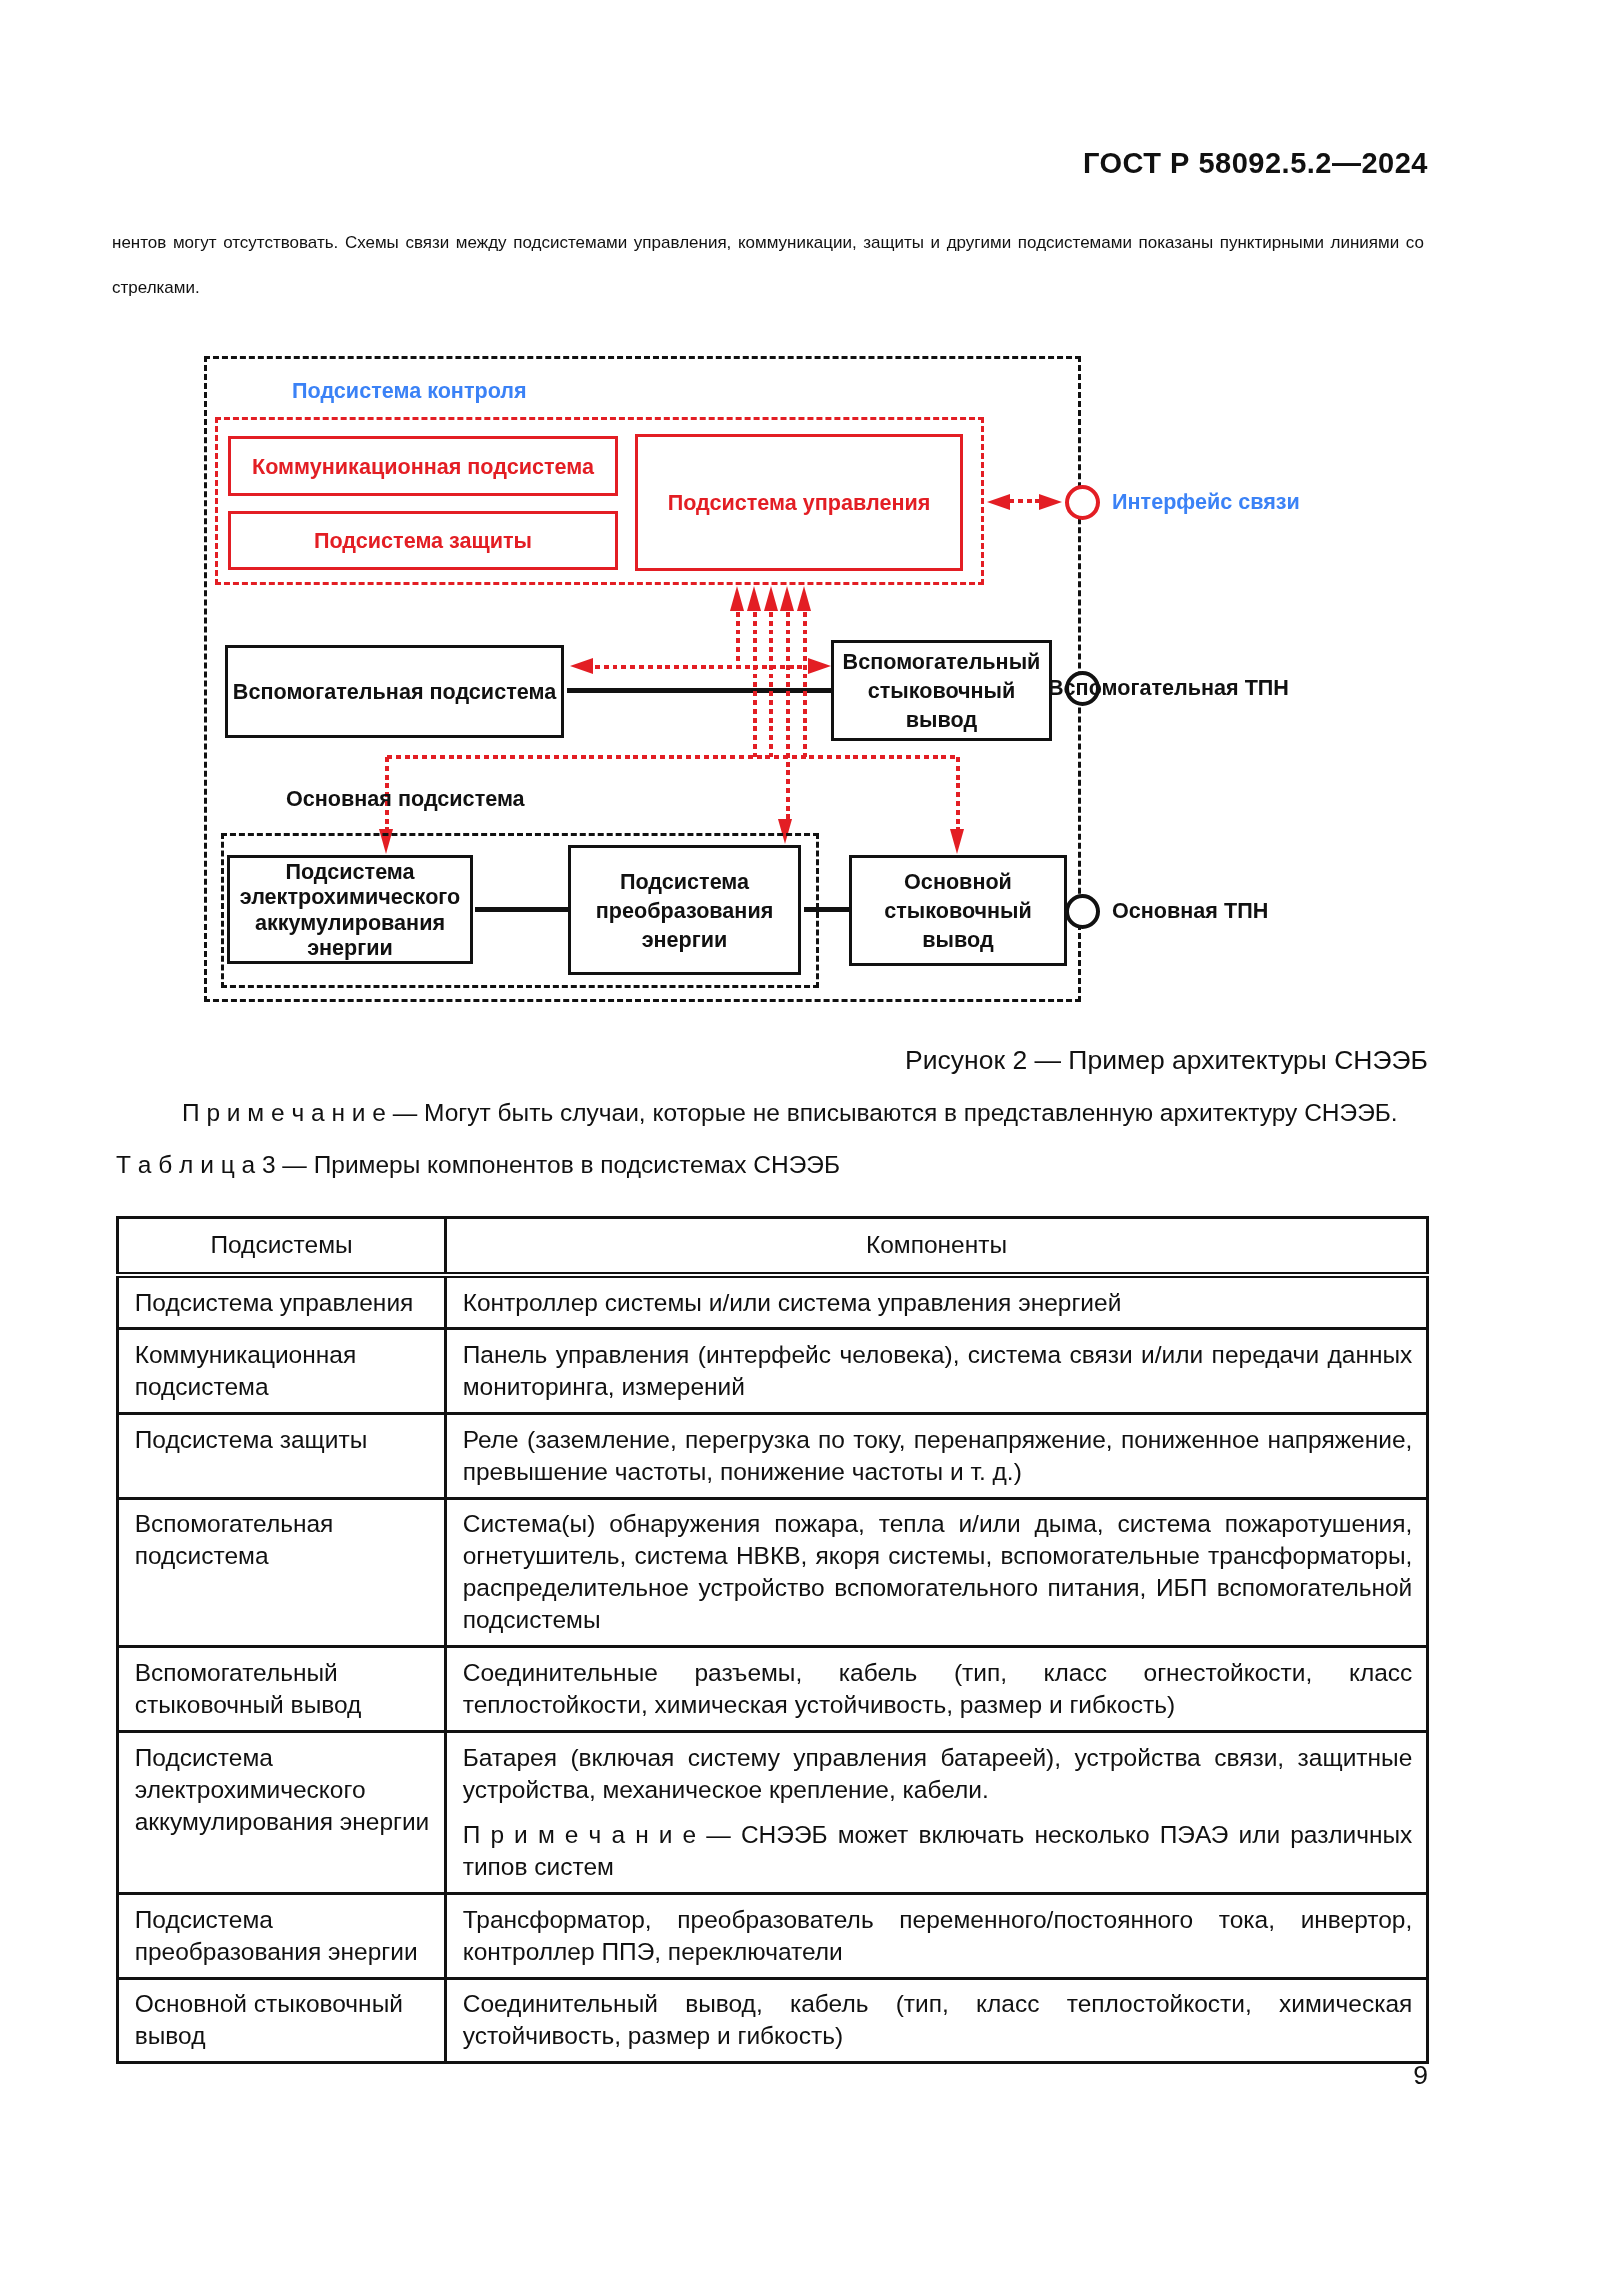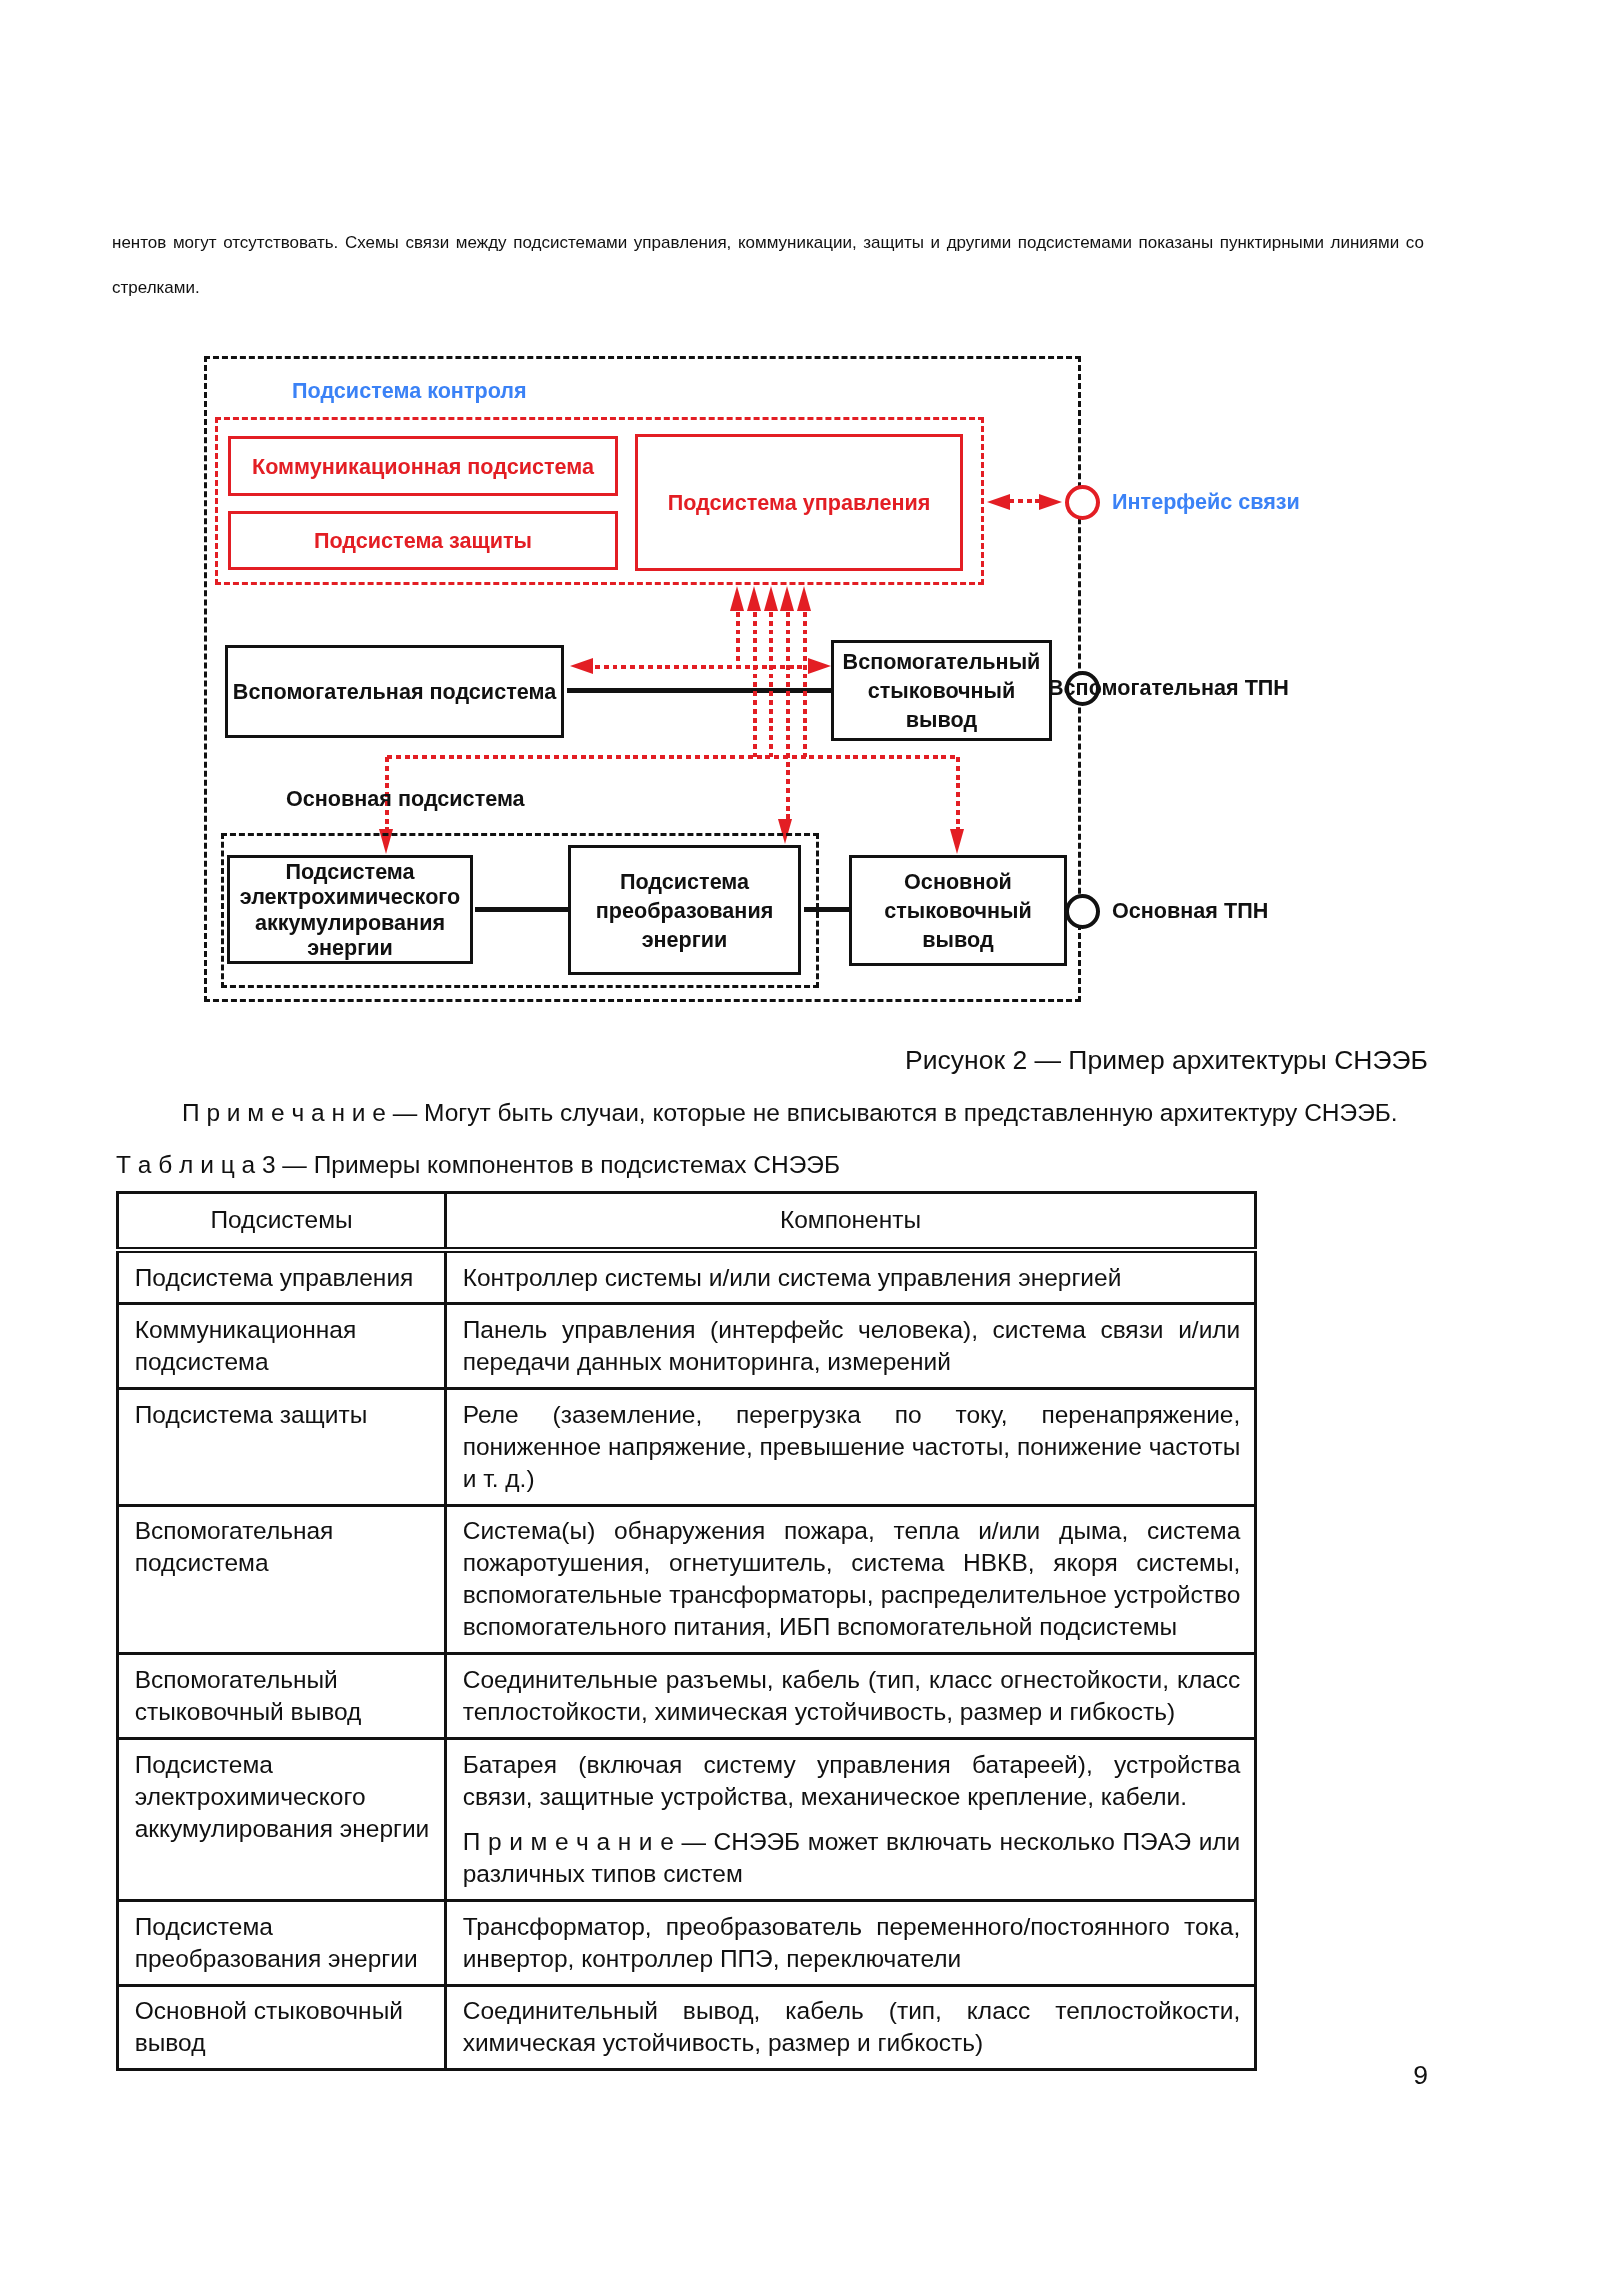--- a/index.html
+++ b/index.html
@@ -30,37 +30,38 @@
   .c-blk{border:4.9px solid #111;}
   .solid-h{background:#111;}
   .rdot-h{height:3.9px;background-image:repeating-linear-gradient(90deg,#e31e24 0 4.9px,transparent 4.9px 8.8px);}
   .rdot-v{width:3.9px;background-image:repeating-linear-gradient(180deg,#e31e24 0 4.9px,transparent 4.9px 8.8px);}
   .tri{width:0;height:0;}
   .tri-left {border-top:8.8px solid transparent;border-bottom:8.8px solid transparent;border-right:23.5px solid #e31e24;}
   .tri-right{border-top:8.8px solid transparent;border-bottom:8.8px solid transparent;border-left:23.5px solid #e31e24;}
   .tri-up   {border-left:7.8px solid transparent;border-right:7.8px solid transparent;border-bottom:25.5px solid #e31e24;}
   .tri-down {border-left:7.8px solid transparent;border-right:7.8px solid transparent;border-top:25.5px solid #e31e24;}
   
-  .gtable{position:absolute;top:1191px;left:116px;width:1141px;border-collapse:collapse;
+  .gtable{position:absolute;top:1216px;left:116px;width:1313px;border-collapse:collapse;
           font-size:24.5px;line-height:32px;table-layout:fixed;}
   .gtable col.c1{width:328px;}
   .gtable th{border:3.9px solid #111;border-bottom:6.9px double #111;font-weight:normal;
              text-align:center;vertical-align:middle;height:45px;padding:3.9px 9.8px;}
   .gtable td{border-left:3.9px solid #111;border-right:3.9px solid #111;border-top:3.9px solid #111;
              border-bottom:3.9px solid #111;vertical-align:top;padding:8.8px 13.7px 8.8px 15.7px;}
   .gtable td.c2{text-align:justify;border-left:2.9px solid #111;margin-top:35px;}
   .gtable th.h2{border-left:2.9px solid #111;}
   .cell-note{margin-top:13.7px;}
   .it{}
 </style>
 </head>
 <body>
 
 <div class="page">
 
+  <div class="doc-header">ГОСТ Р 58092.5.2—2024</div>
 
   <div class="body-par">нентов могут отсутствовать. Схемы связи между подсистемами управления, коммуникации, защиты и другими подсистемами показаны пунктирными линиями со стрелками.</div>
 
   <div class="abs dash-black" style="left:204px;top:356px;width:871px;height:640px;"></div>
 
   <div class="abs dlabel red" style="left:292px;top:378px;">Подсистема контроля</div>
 
   <div class="abs dash-red" style="left:215px;top:417px;width:763px;height:162px;"></div>
 
   <div class="abs box-red dbox" style="left:228px;top:436px;width:384px;height:54px;">

